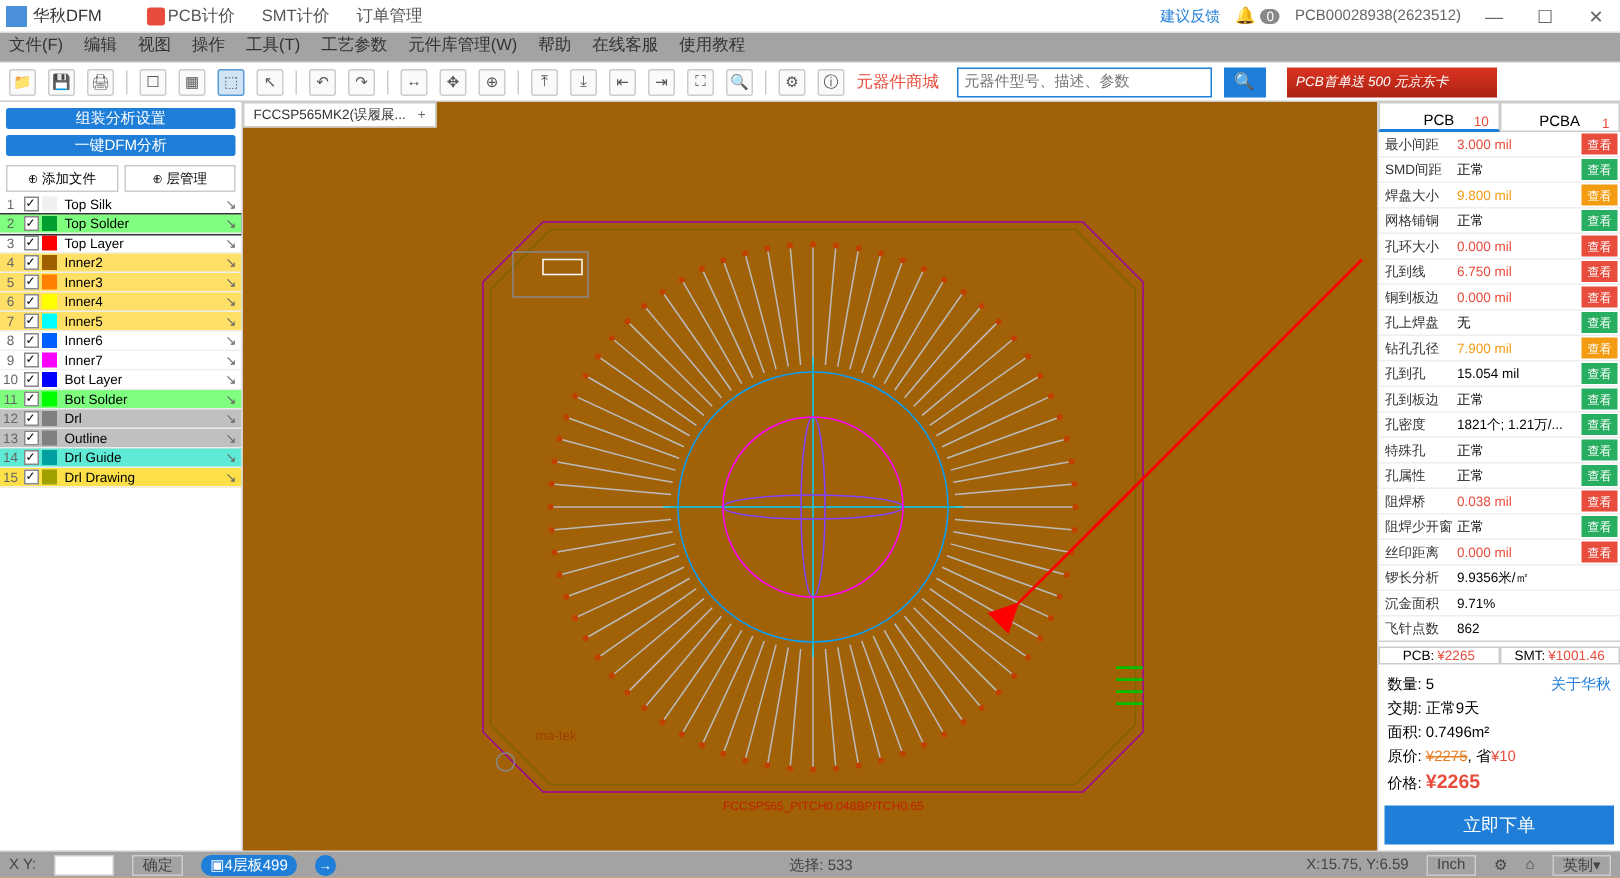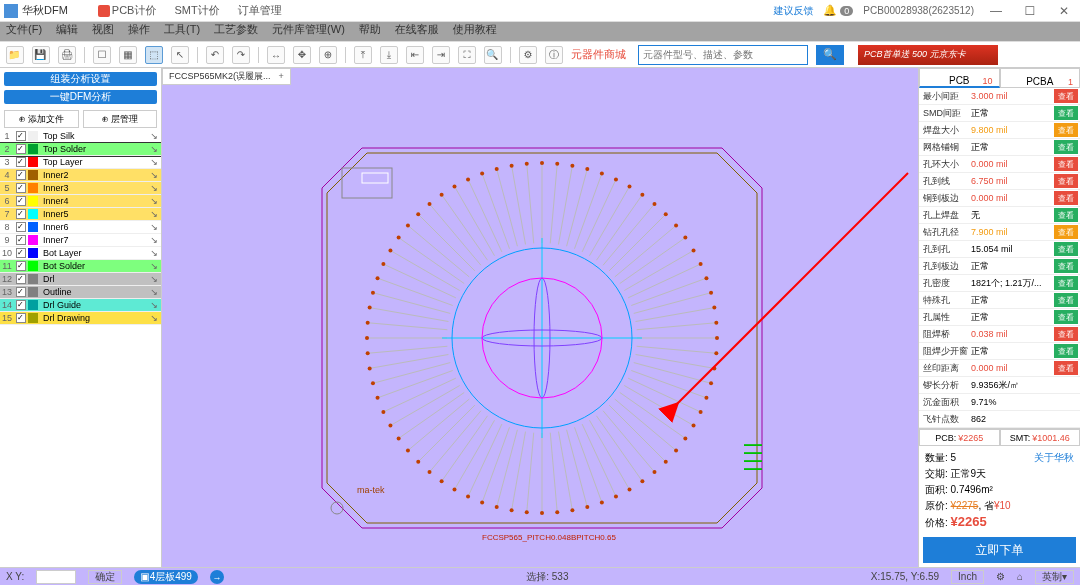--- a/index.html
+++ b/index.html
@@ -38,52 +38,52 @@
 .leftpanel .layers { flex: 1; overflow-y: auto; }
 .leftpanel .layer-row { display: flex; align-items: center; height: 13px; border-bottom: 1px solid #eee; font-size: 9px; cursor: pointer; }
 .leftpanel .layer-row .num { width: 14px; text-align: center; color: #666; }
 .leftpanel .layer-row .chk { width: 10px; height: 10px; border: 1px solid #888; margin: 0 2px; background: #fff; }
 .leftpanel .layer-row .chk.checked::after { content: "✓"; font-size: 8px; line-height: 8px; display: block; }
 .leftpanel .layer-row .swatch { width: 10px; height: 10px; margin-right: 3px; }
 .leftpanel .layer-row .name { flex: 1; padding-left: 2px; }
 .leftpanel .layer-row .arrow { width: 14px; text-align: center; color: #666; }
 .layer-row.sel { outline: 1px solid #333; }
 
-.canvas-area { flex: 1; background: #c4b5fd; position: relative; overflow: hidden; }
+.canvas-area { flex: 1; background: #a16207; position: relative; overflow: hidden; }
 .canvas-area .tab { position: absolute; top: 0; left: 0; background: #fff; border: 1px solid #ccc; padding: 1px 6px; font-size: 9px; color: #333; }
 .canvas-area .tab .plus { margin-left: 8px; color: #666; }
 .canvas-area svg.board { position: absolute; top: 20px; left: 0; }
 .canvas-area .red-arrow { position: absolute; top: 95px; right: 0; width: 260px; height: 260px; pointer-events: none; }
 
 .rightpanel { width: 162px; background: #fff; border-left: 1px solid #ccc; display: flex; flex-direction: column; }
 .rightpanel .tabs { display: flex; height: 20px; }
 .rightpanel .tabs .tab { flex: 1; border: 1px solid #ccc; display: flex; align-items: flex-end; justify-content: center; font-size: 10px; cursor: pointer; position: relative; }
 .rightpanel .tabs .tab.active { border-bottom: 2px solid #1e7ed8; }
 .rightpanel .tabs .badge { color: #e74c3c; font-size: 9px; position: absolute; right: 6px; }
 .rightpanel .checks { flex: 1; overflow-y: auto; }
 .rightpanel .check-row { display: flex; align-items: center; height: 17px; border-bottom: 1px solid #eee; font-size: 9px; }
 .rightpanel .check-row .cname { width: 52px; padding-left: 4px; color: #333; }
 .rightpanel .check-row .cval { flex: 1; }
 .rightpanel .check-row .cval.red { color: #e74c3c; }
 .rightpanel .check-row .cval.orange { color: #f39c12; }
 .rightpanel .check-row .cbtn { width: 24px; height: 14px; color: #fff; font-size: 8px; display: flex; align-items: center; justify-content: center; margin-right: 2px; cursor: pointer; }
 .rightpanel .check-row .cbtn.r { background: #e74c3c; }
 .rightpanel .check-row .cbtn.g { background: #27ae60; }
 .rightpanel .check-row .cbtn.o { background: #f39c12; }
-.rightpanel .price-tabs { display: flex; height: 18px; border-top: 1px solid #ccc; }
+.rightpanel .price-tabs { display: flex; height: 18px; border-top: 1px solid #ccc; align-items: center; }
 .rightpanel .price-tabs .pt { flex: 1; display: flex; align-items: center; justify-content: center; font-size: 9px; border: 1px solid #ccc; cursor: pointer; }
 .rightpanel .price-tabs .pt .pv { color: #e74c3c; margin-left: 2px; }
 .rightpanel .pricebox { padding: 4px 6px; font-size: 10px; line-height: 16px; }
 .rightpanel .pricebox .link { color: #1e7ed8; float: right; }
 .rightpanel .pricebox .strike { text-decoration: line-through; color: #e67e22; }
 .rightpanel .pricebox .save { color: #e74c3c; }
 .rightpanel .pricebox .total { color: #e74c3c; font-size: 13px; font-weight: bold; }
 .rightpanel .orderbtn { background: #1e7ed8; color: #fff; height: 26px; display: flex; align-items: center; justify-content: center; font-size: 12px; cursor: pointer; margin: 2px 4px 4px; }
 
-.statusbar { height: 18px; background: #c4b5fd; border-top: 1px solid #ccc; display: flex; align-items: center; font-size: 10px; color: #444; padding: 0 6px; gap: 12px; }
+.statusbar { height: 18px; background: #a3a3a3; border-top: 1px solid #ccc; display: flex; align-items: center; font-size: 10px; color: #444; padding: 0 6px; gap: 12px; }
 .statusbar .coord-input { width: 40px; height: 14px; border: 1px solid #ccc; }
 .statusbar .sbtn { border: 1px solid #ccc; padding: 0 6px; height: 14px; display: flex; align-items: center; cursor: pointer; }
 .statusbar .layerpill { background: #1e7ed8; color: #fff; border-radius: 7px; padding: 0 6px; height: 14px; display: flex; align-items: center; }
 .statusbar .round { width: 14px; height: 14px; border-radius: 50%; background: #1e7ed8; color: #fff; display: flex; align-items: center; justify-content: center; font-size: 9px; cursor: pointer; }
 .statusbar .spacer { flex: 1; }
 </style>
 </head>
 <body>
 
 <div class="titlebar">

